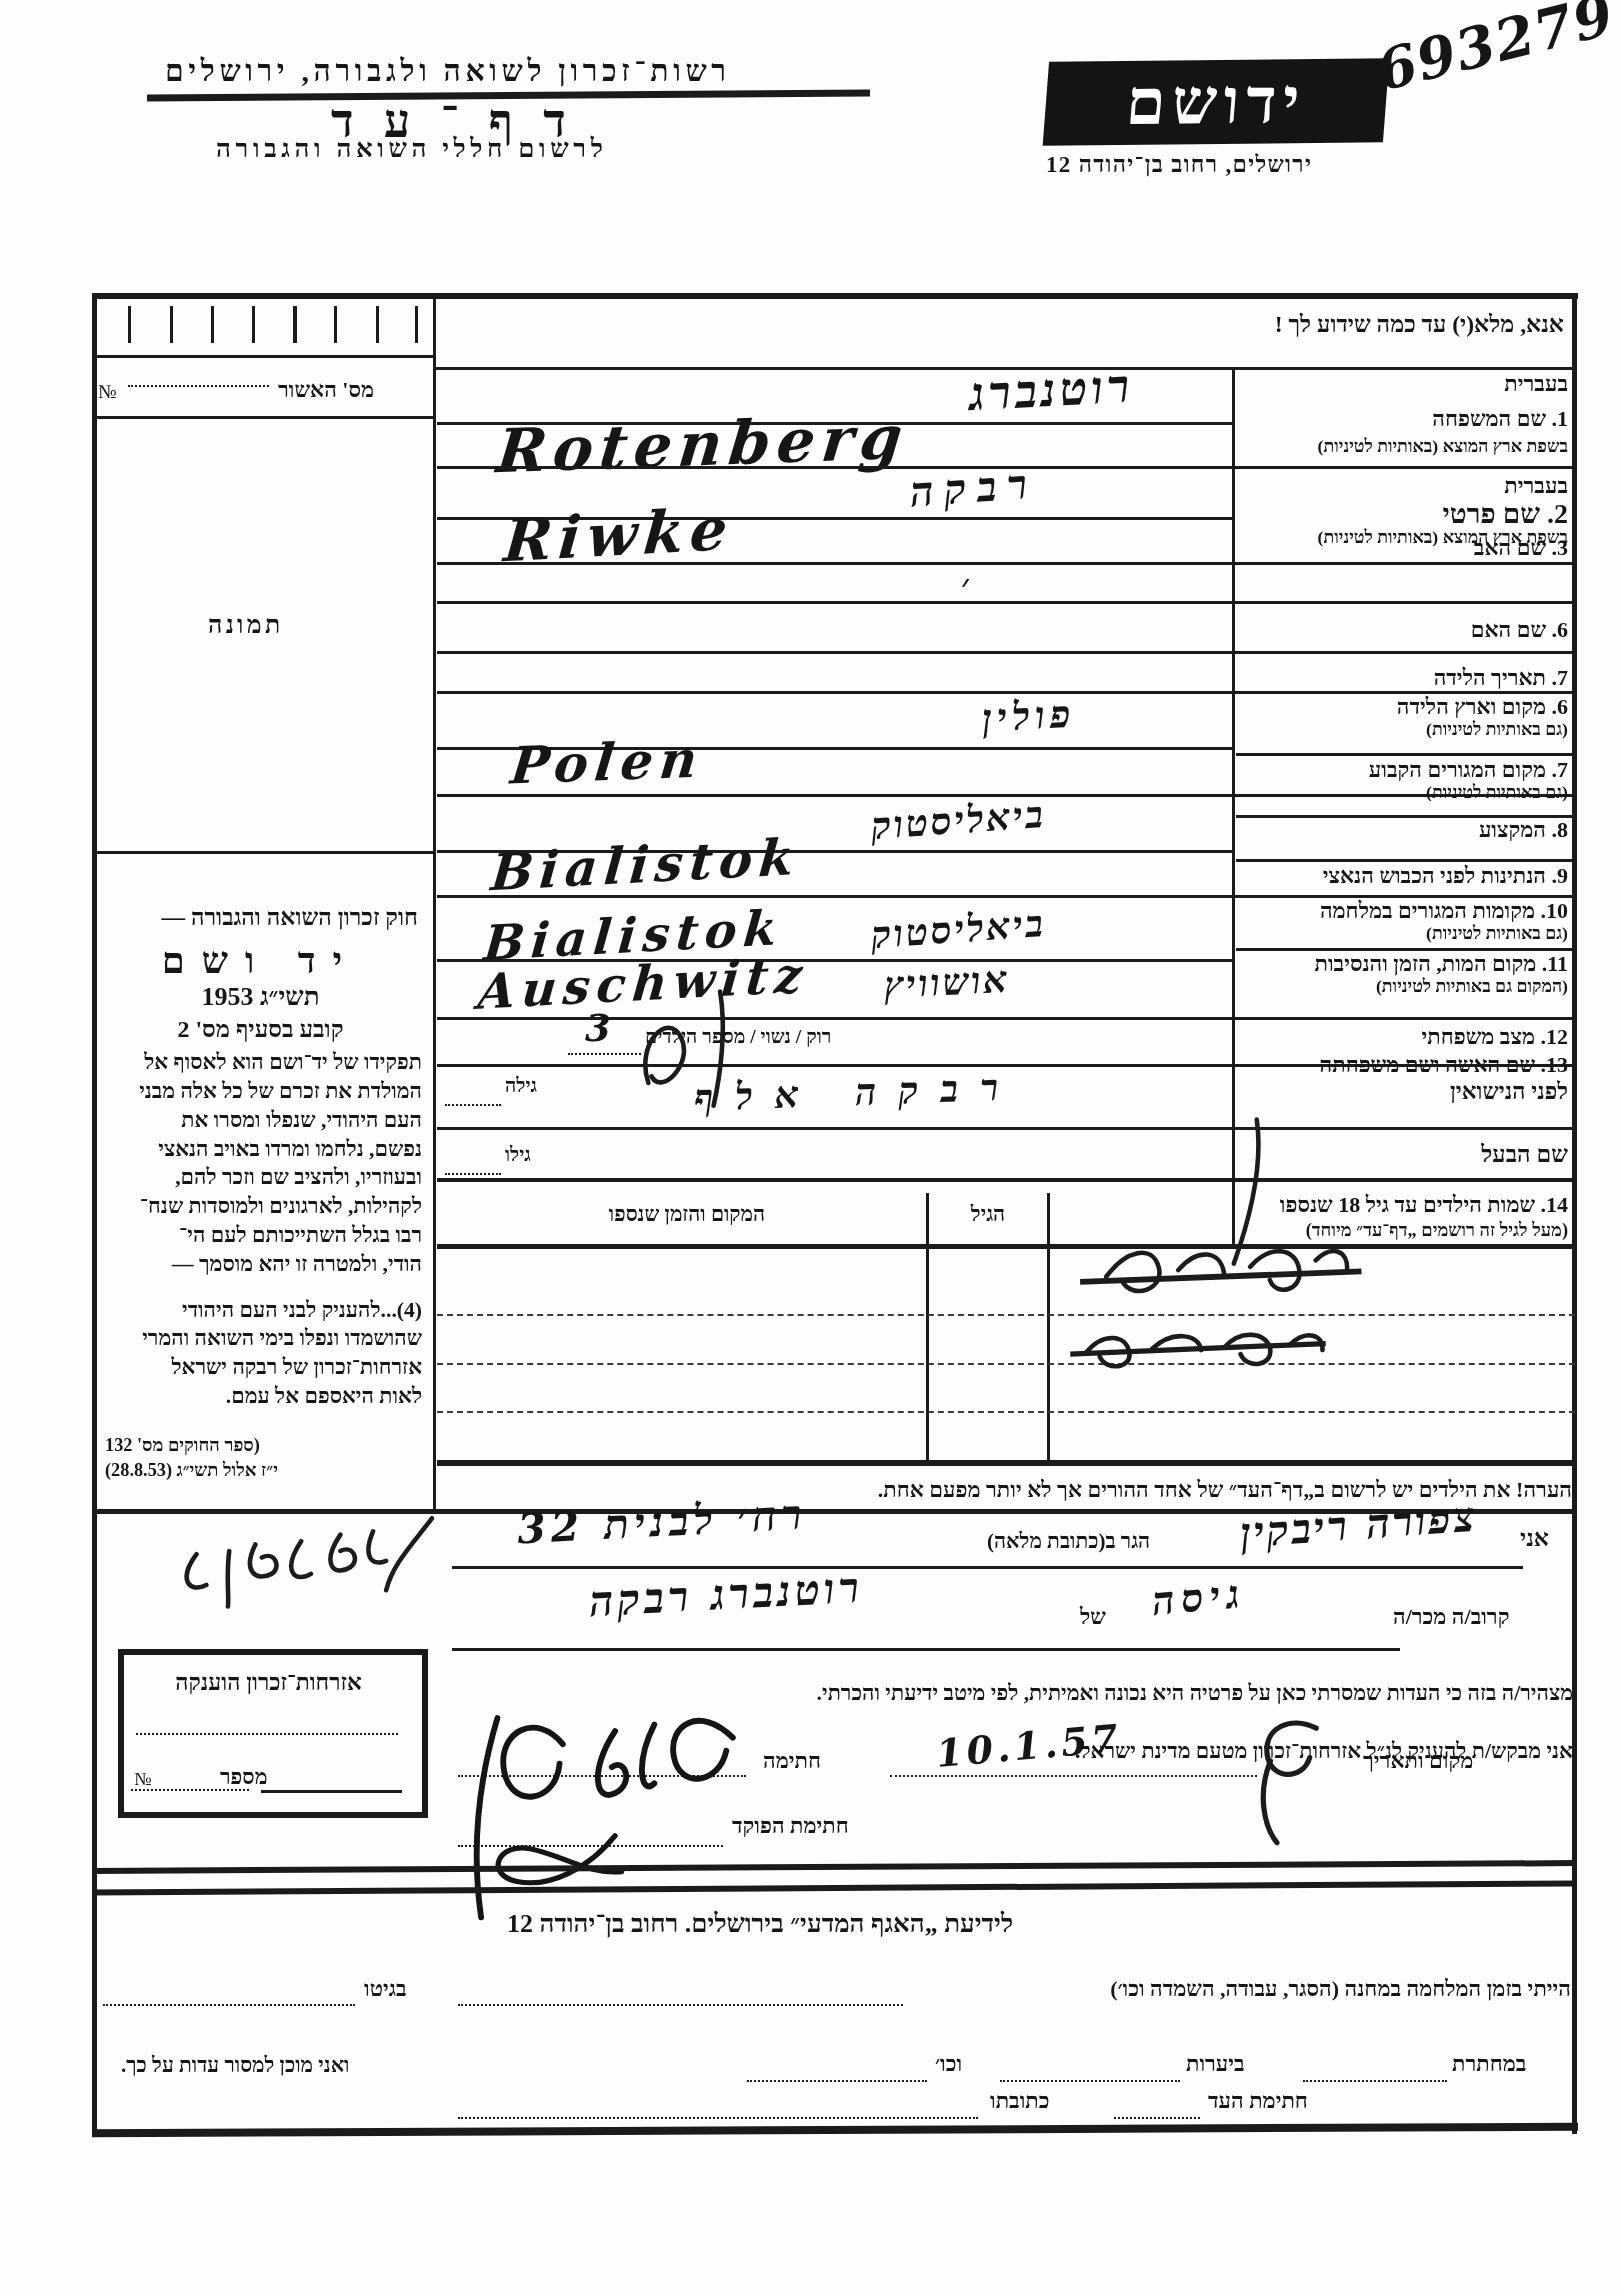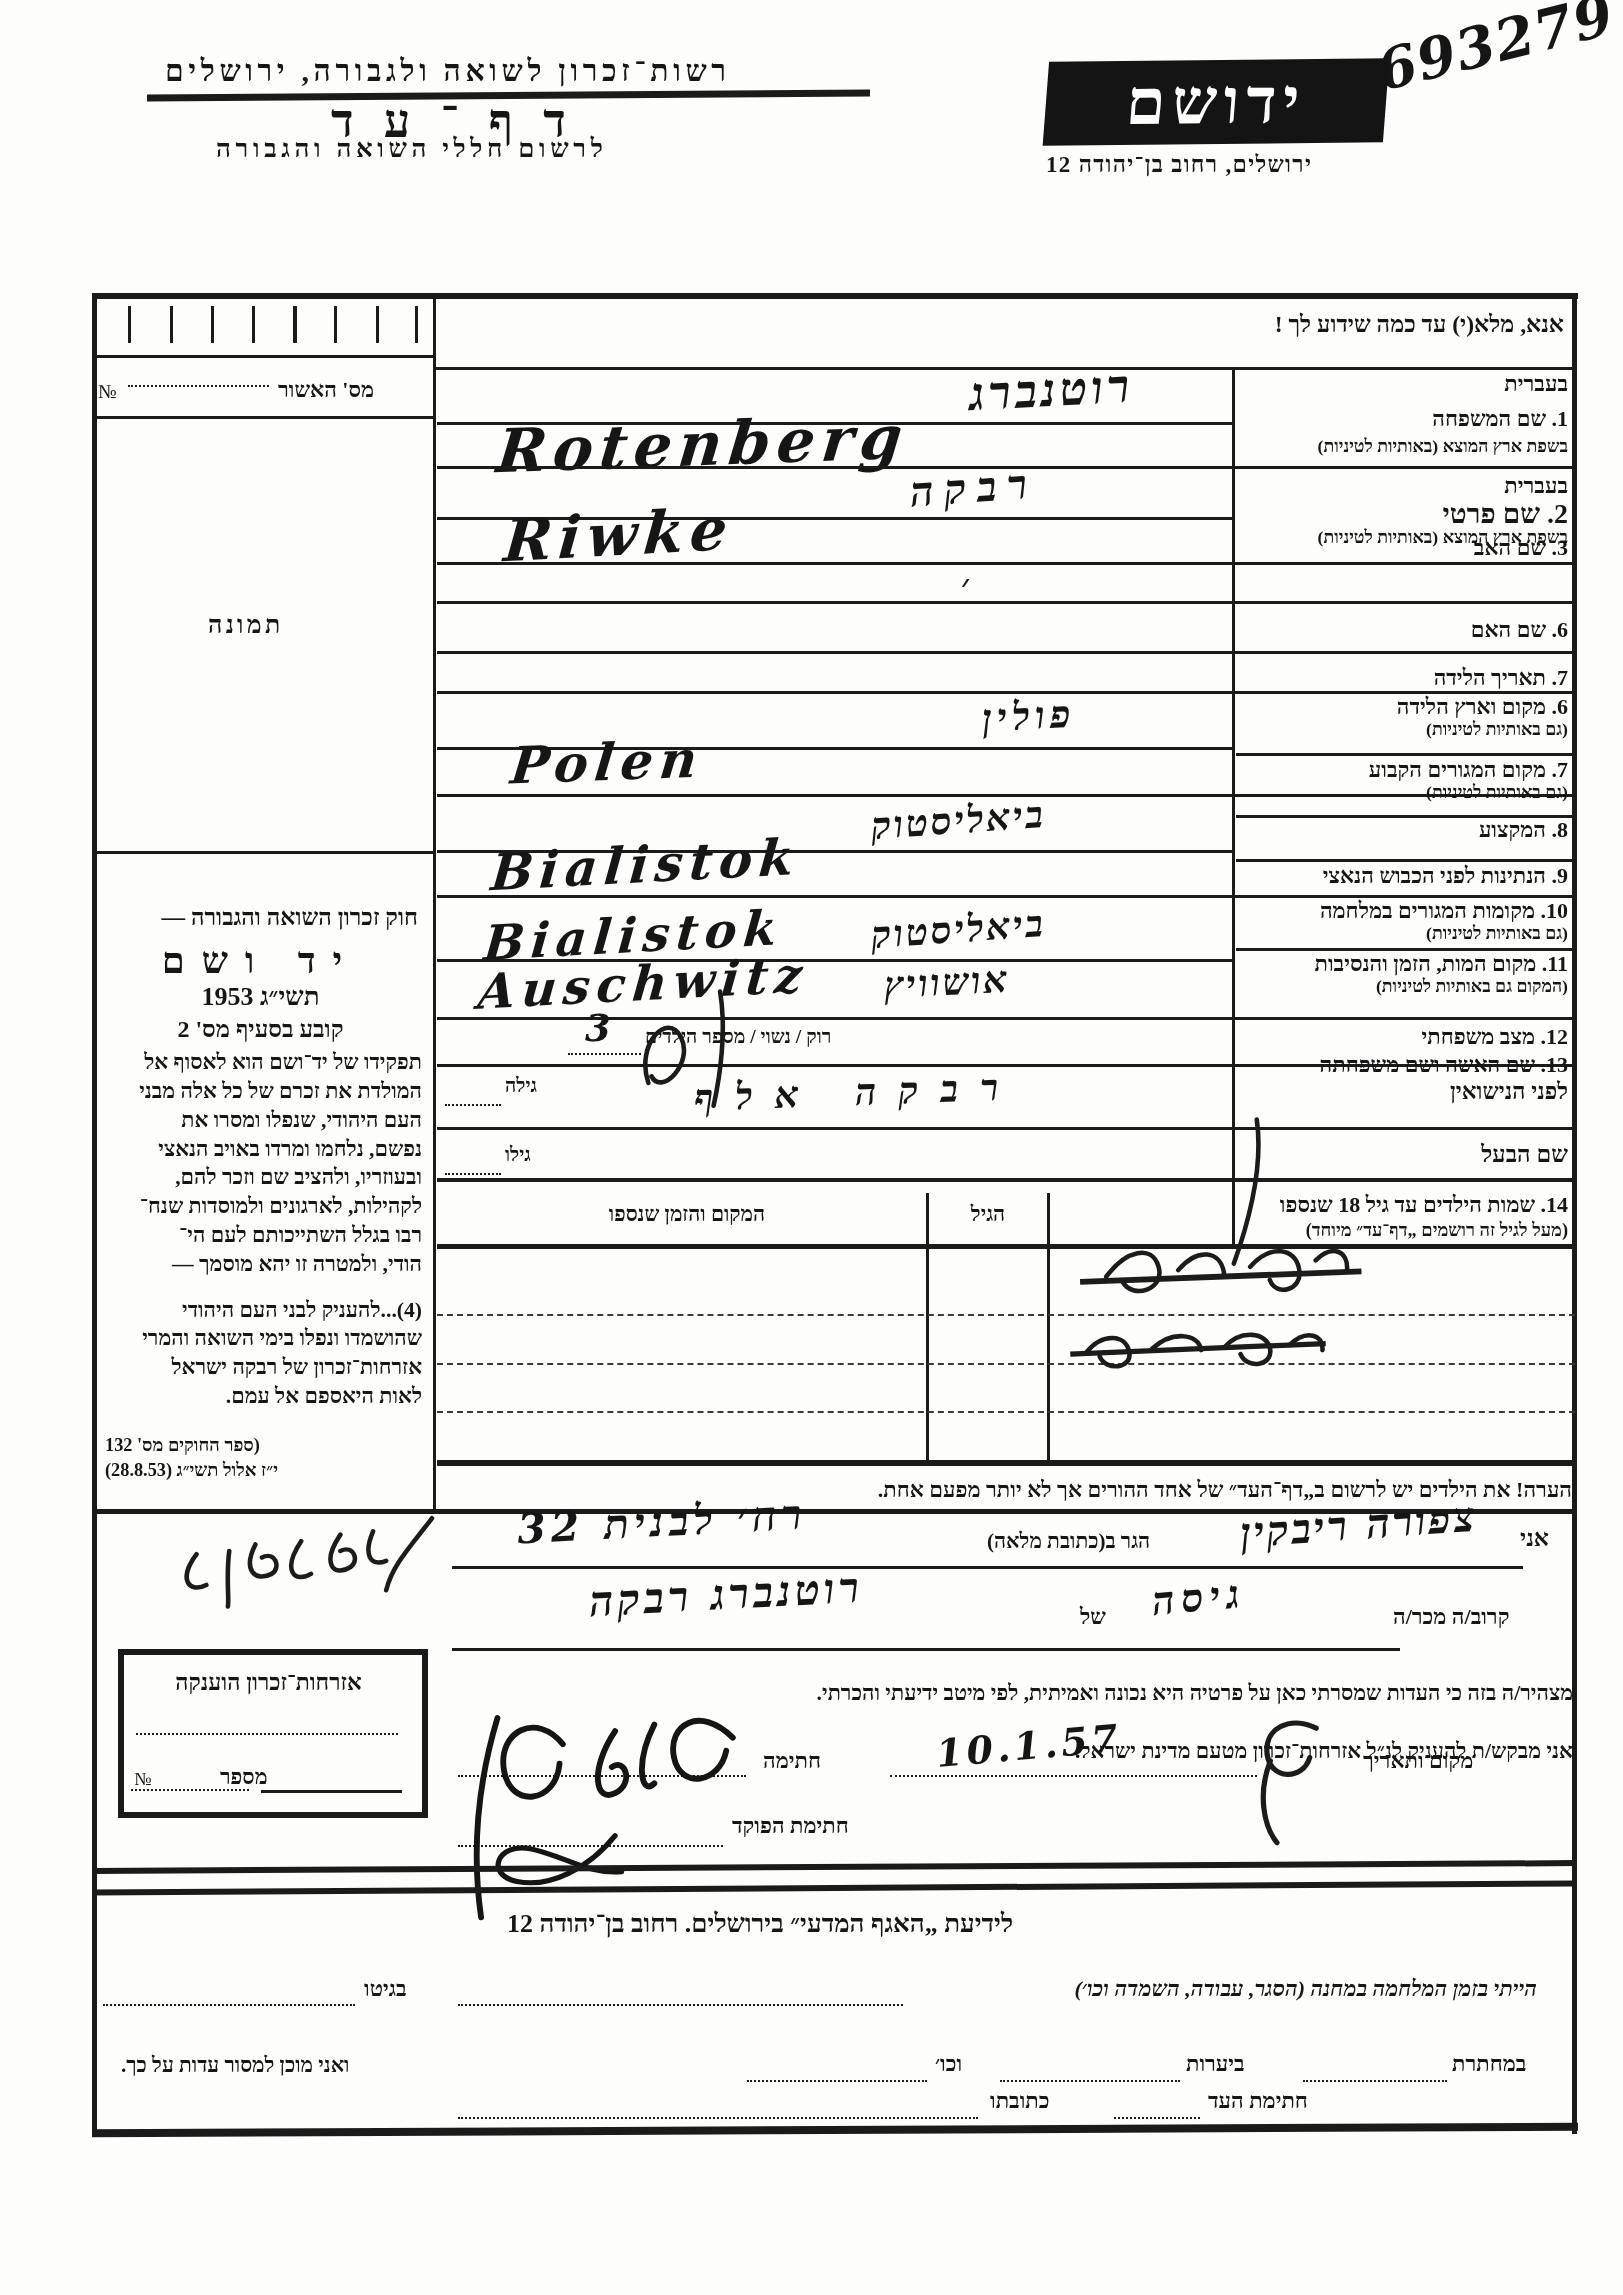--- a/index.html
+++ b/index.html
@@ -230,21 +230,21 @@
   <svg width="353" height="236" viewBox="0 0 540 360" style="left:419px;top:1685px;">
     <path d="M480,80 C430,30 380,60 390,110 C400,160 460,150 470,100 M360,60 C330,120 340,170 360,150 M300,70 C260,130 270,180 300,165 C330,150 315,110 295,125 M220,90 C180,40 120,70 130,130 C140,190 210,180 215,120 M120,50 C90,150 80,250 95,355" stroke="#151515" stroke-width="9" fill="none" stroke-linecap="round"></path>
     <path d="M300,230 C260,280 200,310 150,300 C100,290 120,240 170,250 C220,260 260,290 310,285" stroke="#151515" stroke-width="8" fill="none" stroke-linecap="round"></path>
   </svg>
 
   <div class="hl" style="left:92px;top:1864px;width:1483px;height:5.9px;transform:rotate(-0.3deg);"></div>
   <div class="hl" style="left:92px;top:1885px;width:1483px;height:5.9px;transform:rotate(-0.35deg);"></div>
 
   <div class="t b" style="left:507px;top:1910px;font-size:26px;">לידיעת „האגף המדעי״ בירושלים.    רחוב בן־יהודה 12</div>
 
-  <div class="t b rgt" style="left:876px;top:1977px;width:661px;font-size:22px;font-style:italic;">הייתי בזמן המלחמה במחנה (הסגר, עבודה, השמדה וכו׳)</div>
+  <div class="t b rgt" style="left:910px;top:1977px;width:661px;font-size:22px;">הייתי בזמן המלחמה במחנה (הסגר, עבודה, השמדה וכו׳)</div>
   <div class="dt" style="left:458px;top:2004px;width:445px;"></div>
   <div class="t b" style="left:364px;top:1977px;font-size:22px;">בגיטו</div>
   <div class="dt" style="left:103px;top:2004px;width:252px;"></div>
 
   <div class="t b" style="left:1452px;top:2052px;font-size:22px;">במחתרת</div>
   <div class="dt" style="left:1303px;top:2080px;width:144px;"></div>
   <div class="t b" style="left:1186px;top:2052px;font-size:22px;">ביערות</div>
   <div class="dt" style="left:1000px;top:2080px;width:180px;"></div>
   <div class="t b" style="left:935px;top:2052px;font-size:22px;">וכו׳</div>
   <div class="dt" style="left:747px;top:2080px;width:180px;"></div>

